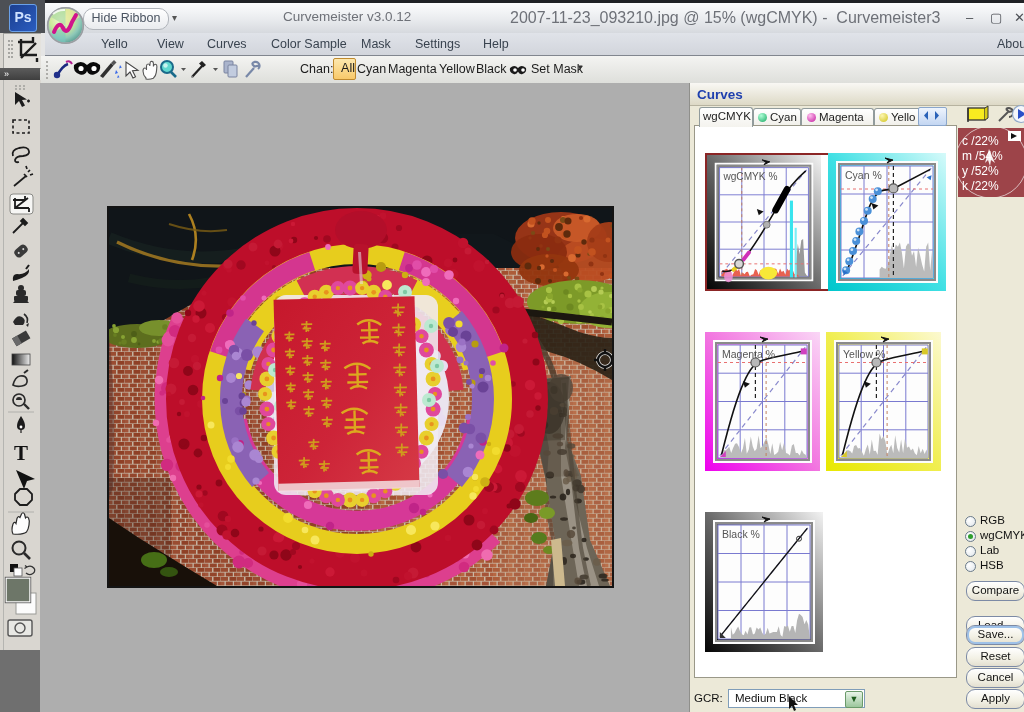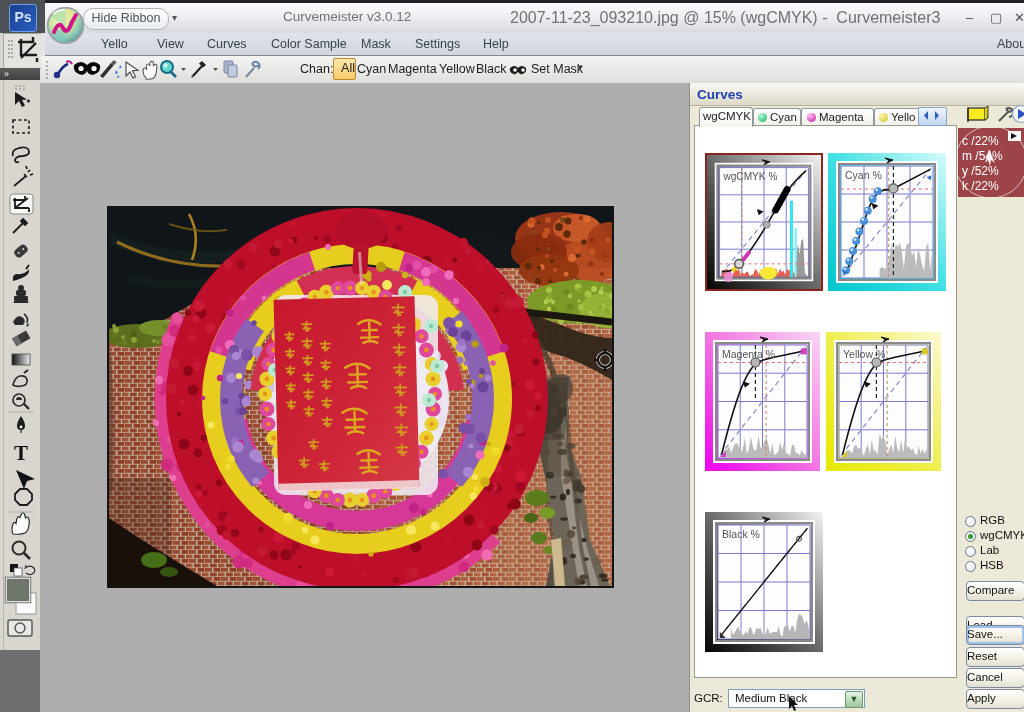--- a/index.html
+++ b/index.html
@@ -28,21 +28,21 @@
 
 #canvas{left:40px;top:83px;width:650px;height:629px;background:#aeaeae;}
 #photo{left:107px;top:206px;width:507px;height:382px;border:2px solid #141414;box-sizing:border-box;}
 
 #rpanel{left:689px;top:83px;width:335px;height:629px;background:#ece9d8;border-left:1px solid #8f8f8b;}
 #phead{left:690px;top:83px;width:334px;height:22px;background:linear-gradient(#f9f8f4,#ddd9c6);border-bottom:1px solid #b7b3a0;}
 #pheadtxt{left:697px;top:87px;font-size:13.5px;font-weight:bold;color:#1e3fae;}
 #content{left:694px;top:125px;width:263px;height:553px;background:#fff;border:1px solid #9a9888;box-sizing:border-box;}
 .tab{position:absolute;top:108px;height:17px;background:linear-gradient(#ffffff,#f0efe9);border:1px solid #919b9c;border-bottom:none;border-radius:3px 3px 0 0;font-size:11.5px;color:#1c1c1c;}
 .sphere{position:absolute;width:9px;height:9px;border-radius:50%;}
-.xpbtn{position:absolute;left:966px;width:57px;height:18px;background:linear-gradient(#ffffff,#f2f0e4 60%,#e3dfd0);border:1px solid #7c8aa5;border-radius:4px;font-size:11.5px;color:#111;text-align:left;line-height:17px;}
+.xpbtn{position:absolute;left:966px;width:57px;height:18px;background:linear-gradient(#ffffff,#f2f0e4 60%,#e3dfd0);border:1px solid #7c8aa5;border-radius:9px;font-size:11.5px;color:#111;text-align:center;line-height:17px;}
 .radio{position:absolute;left:965px;width:11px;height:11px;border-radius:50%;background:radial-gradient(circle at 35% 35%,#ffffff,#dfe5ea);border:1px solid #6a7a8a;box-sizing:border-box;}
 .rlabel{position:absolute;left:980px;font-size:11.5px;color:#111;}
 </style></head>
 <body>
 <div id="app">
 
 <div class="abs" id="topstrip"></div>
 <div class="abs" id="titlebar"></div>
 <div class="abs" id="psarea"></div>
 <div class="abs" id="pslogo">Ps</div>
@@ -1012,21 +1012,21 @@
 <div class="abs tab" style="left:874px;width:46px;">
       <span class="sphere" style="left:4px;top:4px;background:radial-gradient(circle at 35% 30%,#fdf6b0,#cfc21b);"></span>
       <span style="position:absolute;left:16px;top:2px;">Yello</span>
     </div>
 <div class="abs" style="left:918px;top:107px;width:27px;height:17px;background:linear-gradient(#eef4fd,#c3d6f2);border:1px solid #8aa6cc;border-radius:2px;z-index:4;"><svg width="25" height="15">
         <path d="M9,3 L5,7.5 L9,12 z" fill="#2a62b8"></path>
         <path d="M16,3 L20,7.5 L16,12 z" fill="#2a62b8"></path>
       </svg></div>
 <div class="abs" id="content"></div>
 <div class="abs" id="thumbs"></div>
-    <div class="abs" style="left:705px;top:153px;width:118px;height:138px;border:2px solid #8b2525;box-sizing:border-box;"><svg width="114" height="134" viewBox="0 0 118 138" preserveAspectRatio="none">
+    <div class="abs" style="left:705px;top:153px;width:132px;height:138px;border:2px solid #8b2525;box-sizing:border-box;"><svg width="114" height="134" viewBox="0 0 118 138" preserveAspectRatio="none">
         <defs>
           <linearGradient id="fga" x1="0" y1="1" x2="1" y2="0">
             <stop offset="0" stop-color="#050505"></stop>
             <stop offset="0.5" stop-color="#6a6a6a"></stop>
             <stop offset="1" stop-color="#f2f2f2"></stop>
           </linearGradient>
         </defs>
         <rect x="0" y="0" width="118" height="138" fill="url(#fga)"></rect>
         <rect x="9" y="9" width="100" height="120" fill="none" stroke="#fcfcfc" stroke-width="2"></rect>
         <rect x="11" y="11" width="96" height="116" fill="none" stroke="#8a8a8a" stroke-width="2"></rect>

